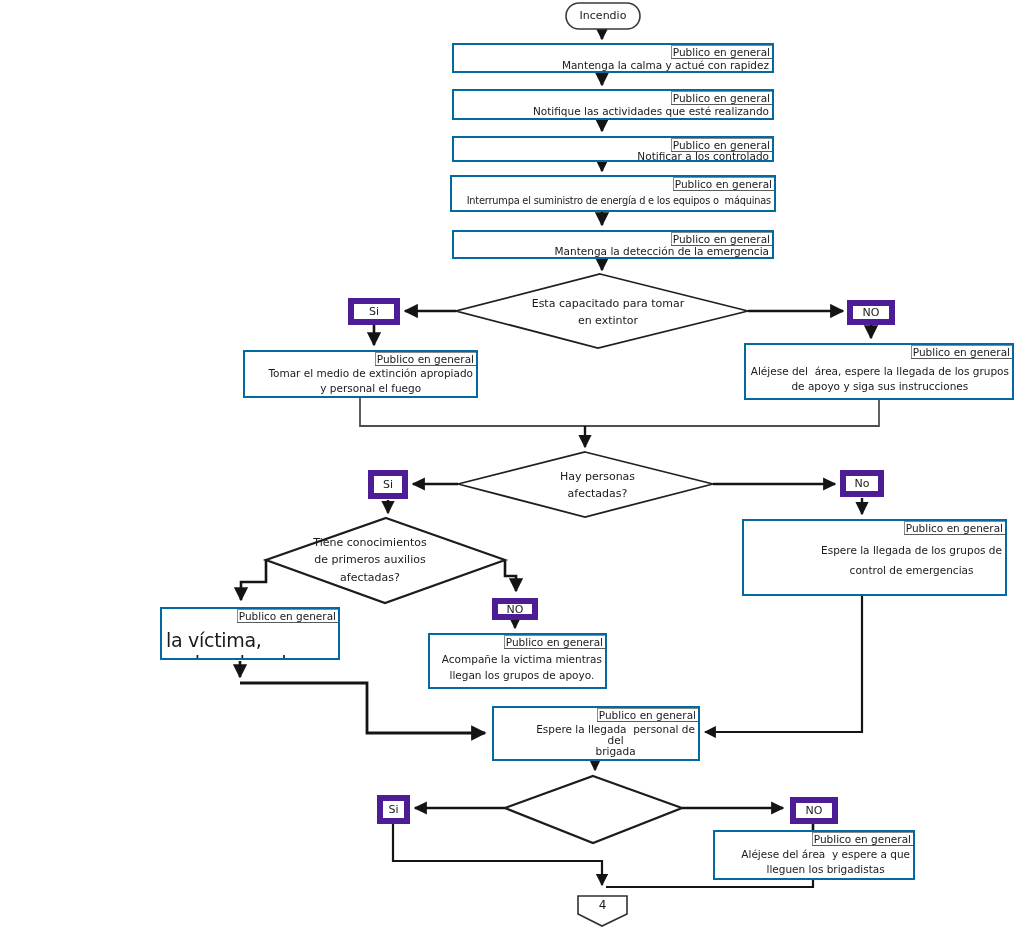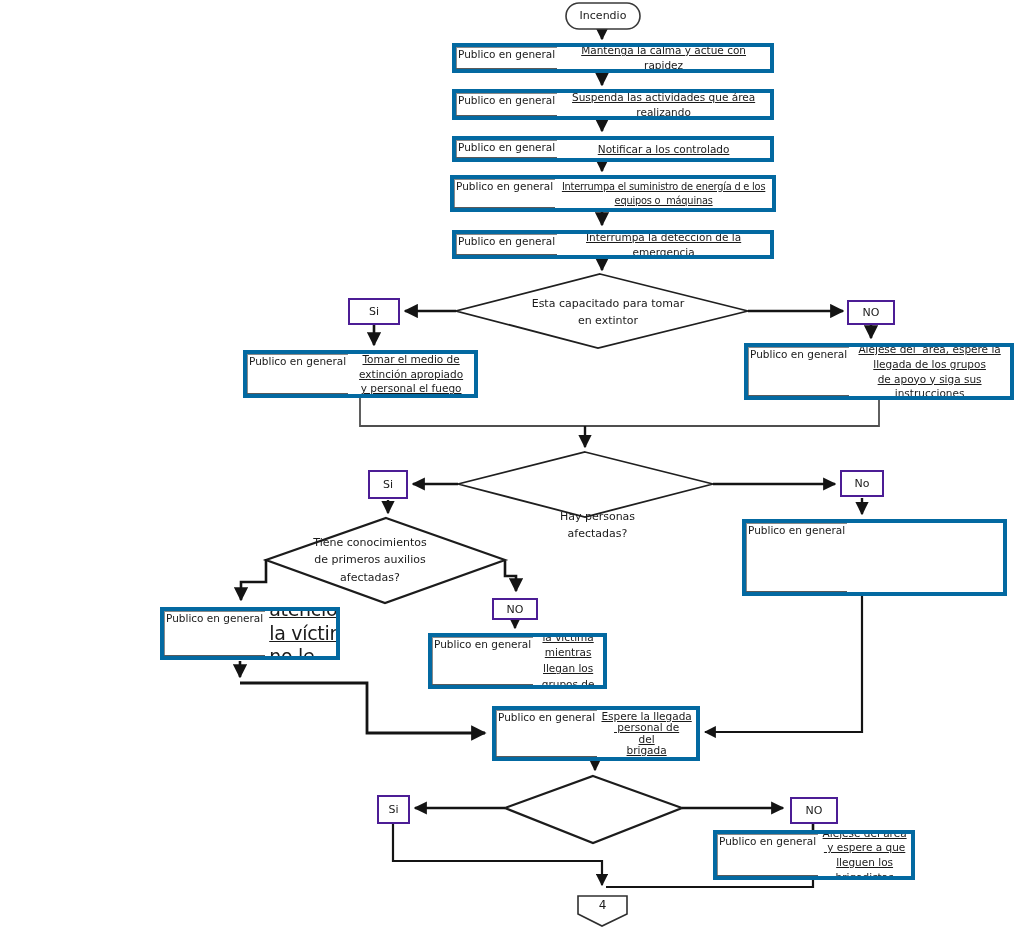--- a/index.html
+++ b/index.html
@@ -11,24 +11,25 @@
     font-family: "DejaVu Sans", "Liberation Sans", sans-serif;
     color: #1a1a1a;
     overflow: hidden;
   }
   #wires { position: absolute; left: 0; top: 0; }
 
   
   .pbox {
     position: absolute;
     box-sizing: border-box;
-    border: 4px solid #0369a1;
+    border: 2px solid #0369a1;
     background: #ffffff;
     display: flex;
-    flex-direction: row;
+    flex-direction: column;
+    align-items: flex-end;
   }
   .pbox .hdr {
     box-sizing: border-box;
     border-bottom: 1px solid #5a5a5a;
     box-shadow: inset 1px 1px 0 #8a8a8a;
     font-size: 10.5px;
     line-height: 12px;
     padding: 1px 2px 0 2px;
     text-align: center;
     white-space: nowrap;
@@ -38,39 +39,38 @@
     flex: 1;
     display: flex;
     align-items: center;
     justify-content: center;
     text-align: center;
     font-size: 10.5px;
     line-height: 1.4;
     white-space: pre-line;
     padding: 1px 3px;
     overflow: hidden;
-    text-decoration: underline;
   }
   .pbox .bdy.small { font-size: 9.8px; letter-spacing: -0.2px; }
   .pbox .bdy.big-left {
     font-size: 19px;
     line-height: 1.25;
     justify-content: flex-start;
     text-align: left;
     padding-left: 4px;
     letter-spacing: -0.3px;
   }
   .pbox .bdy.spread { line-height: 1.95; align-items: flex-start; padding-top: 5px; }
   .pbox .bdy.tight3 { line-height: 1.08; }
 
   
   .sbox {
     position: absolute;
     box-sizing: border-box;
-    border: 2px solid #4c1d95;
+    border: 6px solid #4c1d95;
     background: #ffffff;
     display: flex;
     align-items: center;
     justify-content: center;
     font-size: 11px;
   }
 
   
   .shape-label {
     position: absolute;
@@ -143,58 +143,60 @@
   </svg>
 
   <div class="shape-label" style="left:566px; top:3px; width:74px; height:26px; font-size:11px;">Incendio</div>
 
   <div class="pbox" style="left:452px; top:43px; width:322px; height:30px;">
     <div class="hdr">Publico en general</div>
     <div class="bdy">Mantenga la calma y actué con rapidez</div>
   </div>
   <div class="pbox" style="left:452px; top:89px; width:322px; height:31px;">
     <div class="hdr">Publico en general</div>
-    <div class="bdy">Suspenda las actividades que área realizando</div>
+    <div class="bdy">Notifique las actividades que esté realizando</div>
   </div>
   <div class="pbox" style="left:452px; top:136px; width:322px; height:26px;">
     <div class="hdr">Publico en general</div>
     <div class="bdy">Notificar a los controlado</div>
   </div>
   <div class="pbox" style="left:450px; top:175px; width:326px; height:37px;">
     <div class="hdr">Publico en general</div>
     <div class="bdy small">Interrumpa el suministro de energía d e los equipos o &nbsp;máquinas</div>
   </div>
   <div class="pbox" style="left:452px; top:230px; width:322px; height:29px;">
     <div class="hdr">Publico en general</div>
-    <div class="bdy">Interrumpa la detección de la emergencia</div>
+    <div class="bdy">Mantenga la detección de la emergencia</div>
   </div>
 
   <div class="shape-label" style="left:513px; top:290px; width:190px; height:44px;">Esta capacitado para tomar
 en extintor</div>
   <div class="sbox" style="left:348px; top:298px; width:52px; height:27px;">Si</div>
   <div class="sbox" style="left:847px; top:300px; width:48px; height:25px;">NO</div>
 
   <div class="pbox" style="left:243px; top:350px; width:235px; height:48px;">
     <div class="hdr">Publico en general</div>
     <div class="bdy">Tomar el medio de extinción apropiado
 y personal el fuego</div>
   </div>
   <div class="pbox" style="left:744px; top:343px; width:270px; height:57px;">
     <div class="hdr">Publico en general</div>
     <div class="bdy">Aléjese del &nbsp;área, espere la llegada de los grupos
 de apoyo y siga sus instrucciones</div>
   </div>
 
-  <div class="shape-label" style="left:520px; top:468px; width:155px; height:34px;margin-top:40px;">Hay personas
+  <div class="shape-label" style="left:520px; top:468px; width:155px; height:34px;">Hay personas
 afectadas?</div>
   <div class="sbox" style="left:368px; top:470px; width:40px; height:29px;">Si</div>
   <div class="sbox" style="left:840px; top:470px; width:44px; height:27px;">No</div>
 
   <div class="pbox" style="left:742px; top:519px; width:265px; height:77px;">
     <div class="hdr">Publico en general</div>
+    <div class="bdy spread">Espere la llegada de los grupos de
+control de emerge​ncias</div>
   </div>
 
   <div class="shape-label" style="left:284px; top:534px; width:172px; height:52px; line-height:1.55;">Tiene conocimientos
 de primeros auxilios
 afectadas?</div>
   <div class="sbox" style="left:492px; top:598px; width:46px; height:22px;">NO</div>
 
   <div class="pbox" style="left:160px; top:607px; width:180px; height:53px;">
     <div class="hdr">Publico en general</div>
     <div class="bdy big-left">Preste atención a la víctima,

